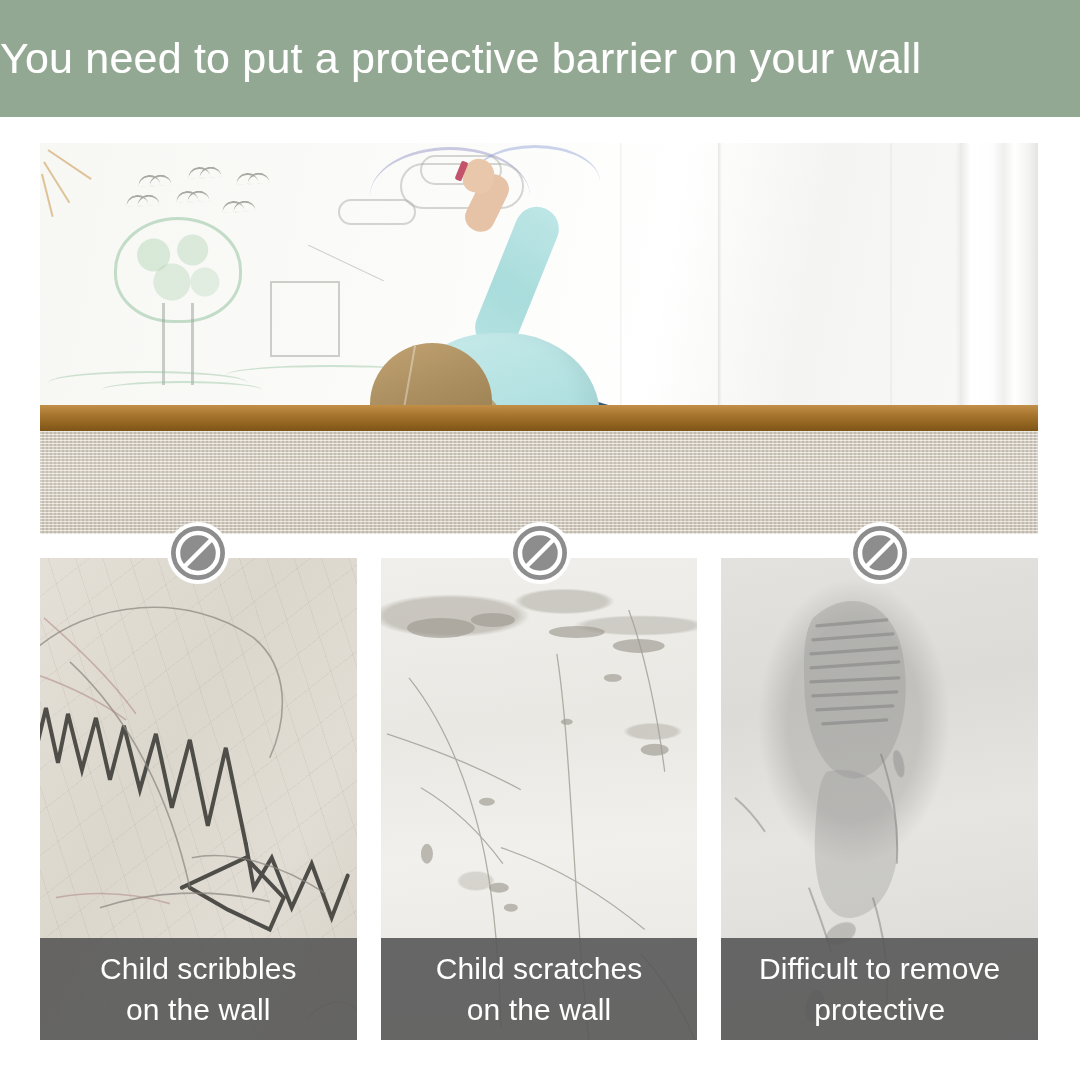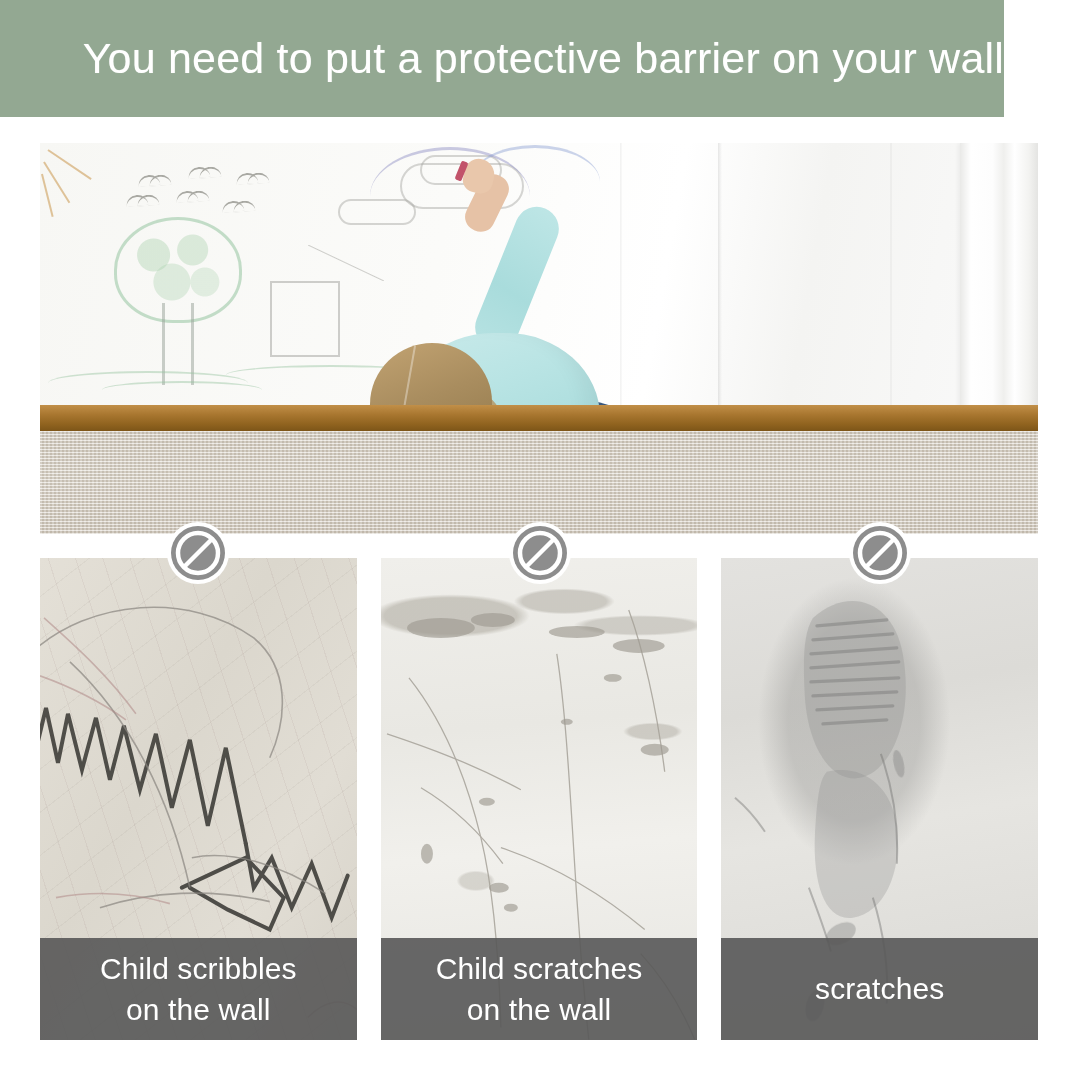--- a/index.html
+++ b/index.html
@@ -17,26 +17,26 @@
     position: relative;
     width: 1080px;
     height: 1080px;
     background: #ffffff;
   }
 
   
   .header-band {
     position: absolute;
     left: 0; top: 0;
-    width: 1004px;
+    width: 1080px;
     height: 117px;
     background: #93a892;
     display: flex;
     align-items: center;
-    justify-content: flex-end;
+    justify-content: flex-start;
   }
   .header-title {
     color: #ffffff;
     font-size: 43px;
     letter-spacing: 0.2px;
     font-weight: 400;
     white-space: nowrap;
     text-shadow: 0 0 1px rgba(255,255,255,0.35);
   }
 
@@ -461,21 +461,22 @@
           <path d="M88 330 C 96 352 104 372 110 394"></path>
           <path d="M14 240 C 26 250 36 262 44 274"></path>
         </g>
         <g fill="#7a7a79" opacity="0.35">
           <ellipse cx="120" cy="376" rx="16" ry="10" transform="rotate(-28 120 376)"></ellipse>
           <ellipse cx="94" cy="448" rx="9" ry="16" transform="rotate(14 94 448)"></ellipse>
           <ellipse cx="178" cy="206" rx="5" ry="14" transform="rotate(-12 178 206)"></ellipse>
         </g>
       </svg>
       <div class="caption">
-        <span>scratches</span>
+        <span>Difficult to remove</span>
+        <span>protective</span>
       </div>
     </div>
   </div>
 
   <div class="ban-badge badge-1">
     <svg width="66" height="66" viewBox="0 0 66 66">
       <circle cx="33" cy="33" r="31" fill="#ffffff"></circle>
       <circle cx="33" cy="33" r="27" fill="#8d8d8d"></circle>
       <circle cx="33" cy="33" r="20" fill="none" stroke="#ffffff" stroke-width="4.5"></circle>
       <line x1="19" y1="47" x2="47" y2="19" stroke="#ffffff" stroke-width="4.5" stroke-linecap="butt"></line>

